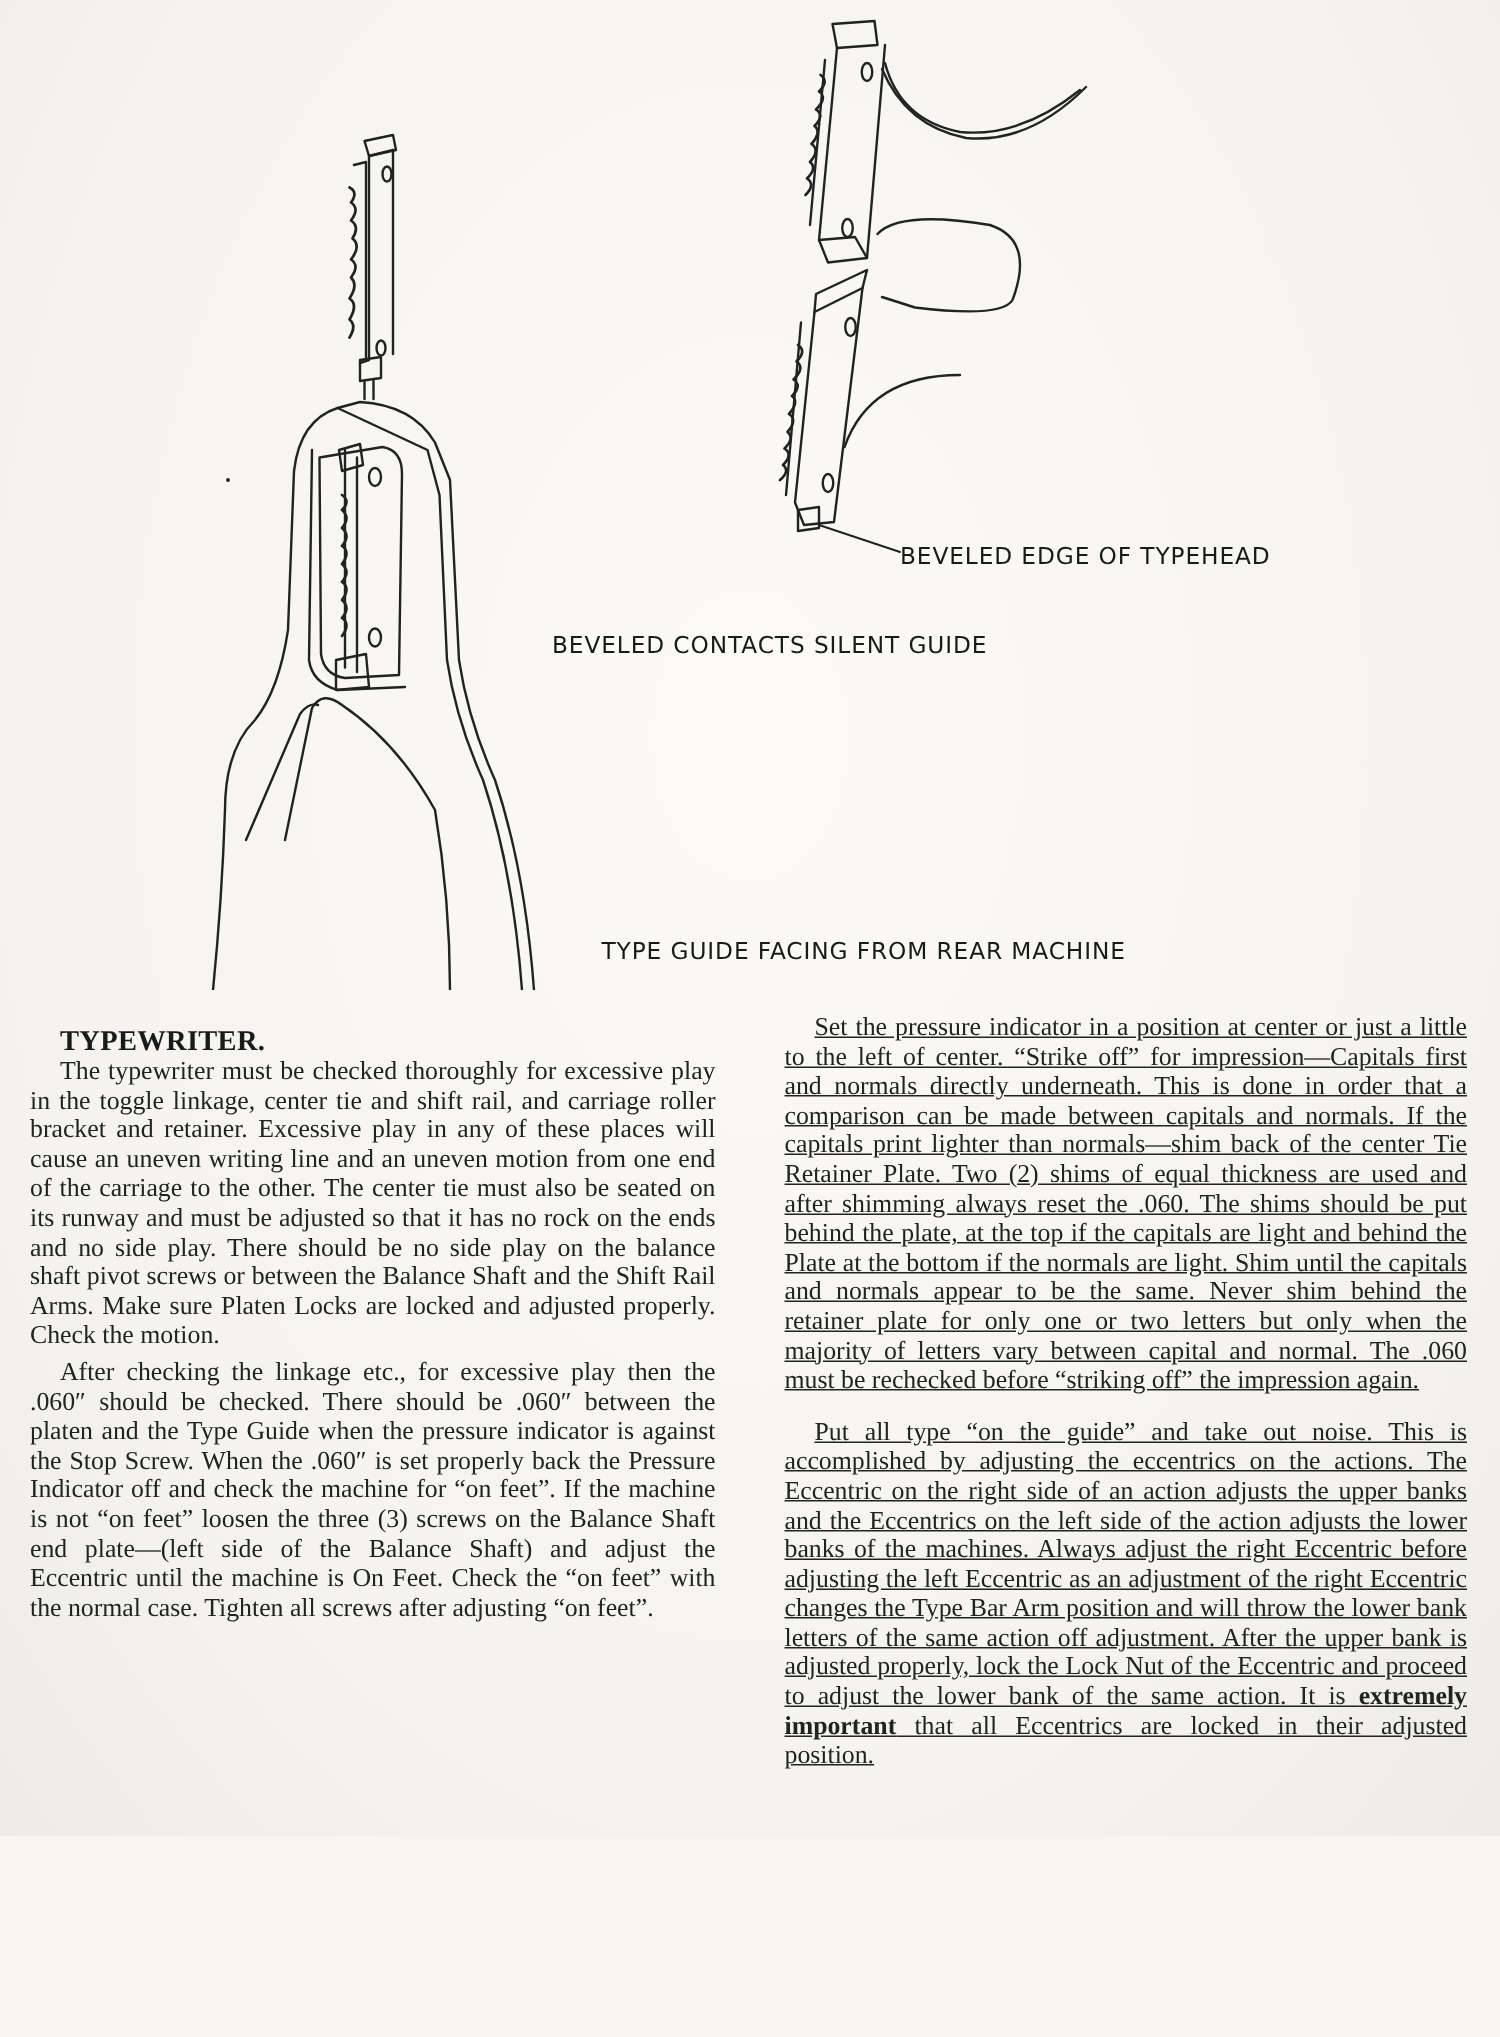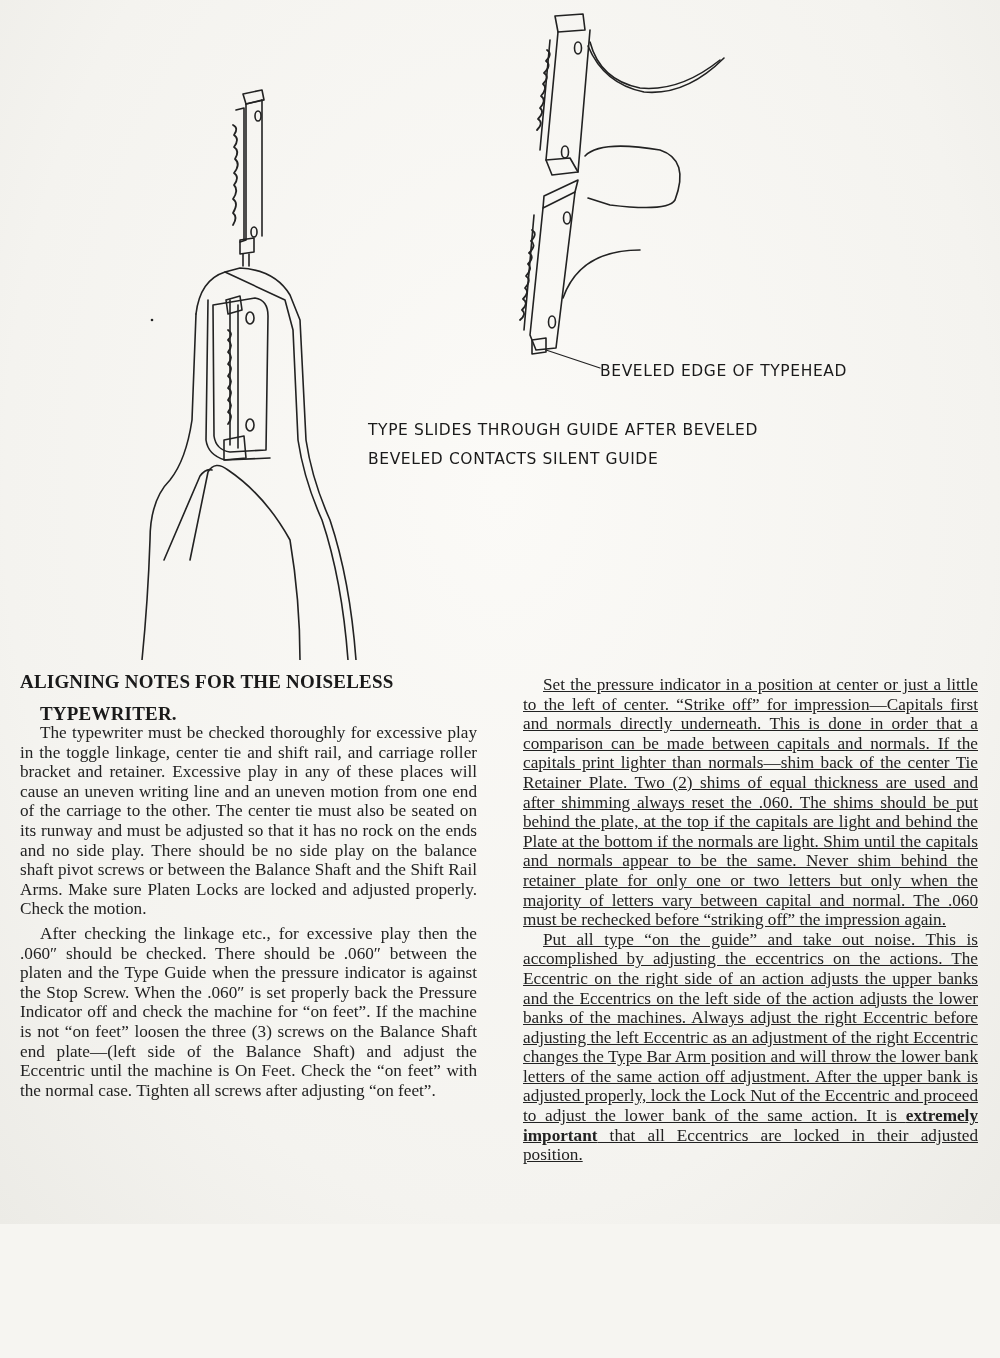--- a/index.html
+++ b/index.html
@@ -43,21 +43,21 @@
     font-weight: bold;
     font-size: 19px;
     line-height: 19px;
     color: #1a1a1a;
     letter-spacing: 0.2px;
     text-align: left;
   }
   .heading .l2 { display: block; padding-left: 20px; margin-top: 13px; }
   p.para { text-indent: 20px; }
   .col-left p.para + p.para { margin-top: 5px; }
-  .col-right p.para + p.para { }
+  .col-right p.para + p.para { margin-top: 15px; }
   b.emph { font-weight: bold; }
 </style>
 </head>
 <body>
 
 <div class="page">
 
   <svg class="figure-svg" viewBox="0 0 1000 660" fill="none" stroke="#222" stroke-width="1.6" stroke-linejoin="round" stroke-linecap="round">
 
     <g>
@@ -115,27 +115,26 @@
         <path d="M532 230 q6 4 -1 11 q6 4 -2 12 q6 4 -1 11 q5 4 -2 12 q6 4 -1 12 q5 4 -2 11 q6 4 -1 11 q5 4 -2 10" stroke-width="1.8"></path>
         <path d="M532 340 L546 338 L546 352 L532 354 Z"></path>
         <path d="M563 298 Q580 250 640 250"></path>
         <path d="M546 350 L600 368" stroke-width="1.3"></path>
       </g>
     </g>
   </svg>
 
   <div class="caption cap-beveled">BEVELED EDGE OF TYPEHEAD</div>
   <div class="caption cap-slides">
-    <div>TYPE SLIDES THROUGH GUIDE AFTER BEVELED</div>
     <div>BEVELED CONTACTS SILENT GUIDE</div>
   </div>
+  <div class="caption cap-guide">TYPE GUIDE FACING FROM REAR MACHINE</div>
 
   <div class="col col-left">
     <div class="heading">
-      <span>ALIGNING NOTES FOR THE NOISELESS</span>
       <span class="l2">TYPEWRITER.</span>
     </div>
     <p class="para">The typewriter must be checked thoroughly for excessive play in the toggle linkage, center tie and shift rail, and carriage roller bracket and retainer. Excessive play in any of these places will cause an uneven writing line and an uneven motion from one end of the carriage to the other.  The center tie must also be seated on its runway and must be adjusted so that it has no rock on the ends and no side play.  There should be no side play on the balance shaft pivot screws or between the Balance Shaft and the Shift Rail Arms.  Make sure Platen Locks are locked and adjusted properly.  Check the motion.</p>
     <p class="para">After checking the linkage etc., for excessive play then the .060″ should be checked.  There should be .060″ between the platen and the Type Guide when the pressure indicator is against the Stop Screw.  When the .060″ is set properly back the Pressure Indicator off and check the machine for “on feet”.  If the machine is not “on feet” loosen the three (3) screws on the Balance Shaft end plate—(left side of the Balance Shaft) and adjust the Eccentric until the machine is On Feet.  Check the “on feet” with the normal case.  Tighten all screws after adjusting “on feet”.</p>
   </div>
 
   <div class="col col-right">
     <p class="para">Set the pressure indicator in a position at center or just a little to the left of center.  “Strike off” for impression—Capitals first and normals directly underneath.  This is done in order that a comparison can be made between capitals and normals.  If the capitals print lighter than normals—shim back of the center Tie Retainer Plate.  Two (2) shims of equal thickness are used and after shimming always reset the .060.  The shims should be put behind the plate, at the top if the capitals are light and behind the Plate at the bottom if the normals are light. Shim until the capitals and normals appear to be the same.  Never shim behind the retainer plate for only one or two letters but only when the majority of letters vary between capital and normal. The .060 must be rechecked before “striking off” the impression again.</p>
     <p class="para"><span>Put all type “on the guide” and take out noise. This is accomplished by adjusting the eccentrics on the actions.  The Eccentric on the right side of an action adjusts the upper banks and the Eccentrics on the left side of the action adjusts the lower banks of the machines.  Always adjust the right Eccentric before adjusting the left Eccentric as an adjustment of the right Eccentric changes the Type Bar Arm position and will throw the lower bank letters of the same action off adjustment.  After the upper bank is adjusted properly, lock the Lock Nut of the Eccentric and proceed to adjust the lower bank of the same action.  It is </span><b class="emph">extremely important</b><span> that all Eccentrics are locked in their adjusted position.</span></p>
   </div>

